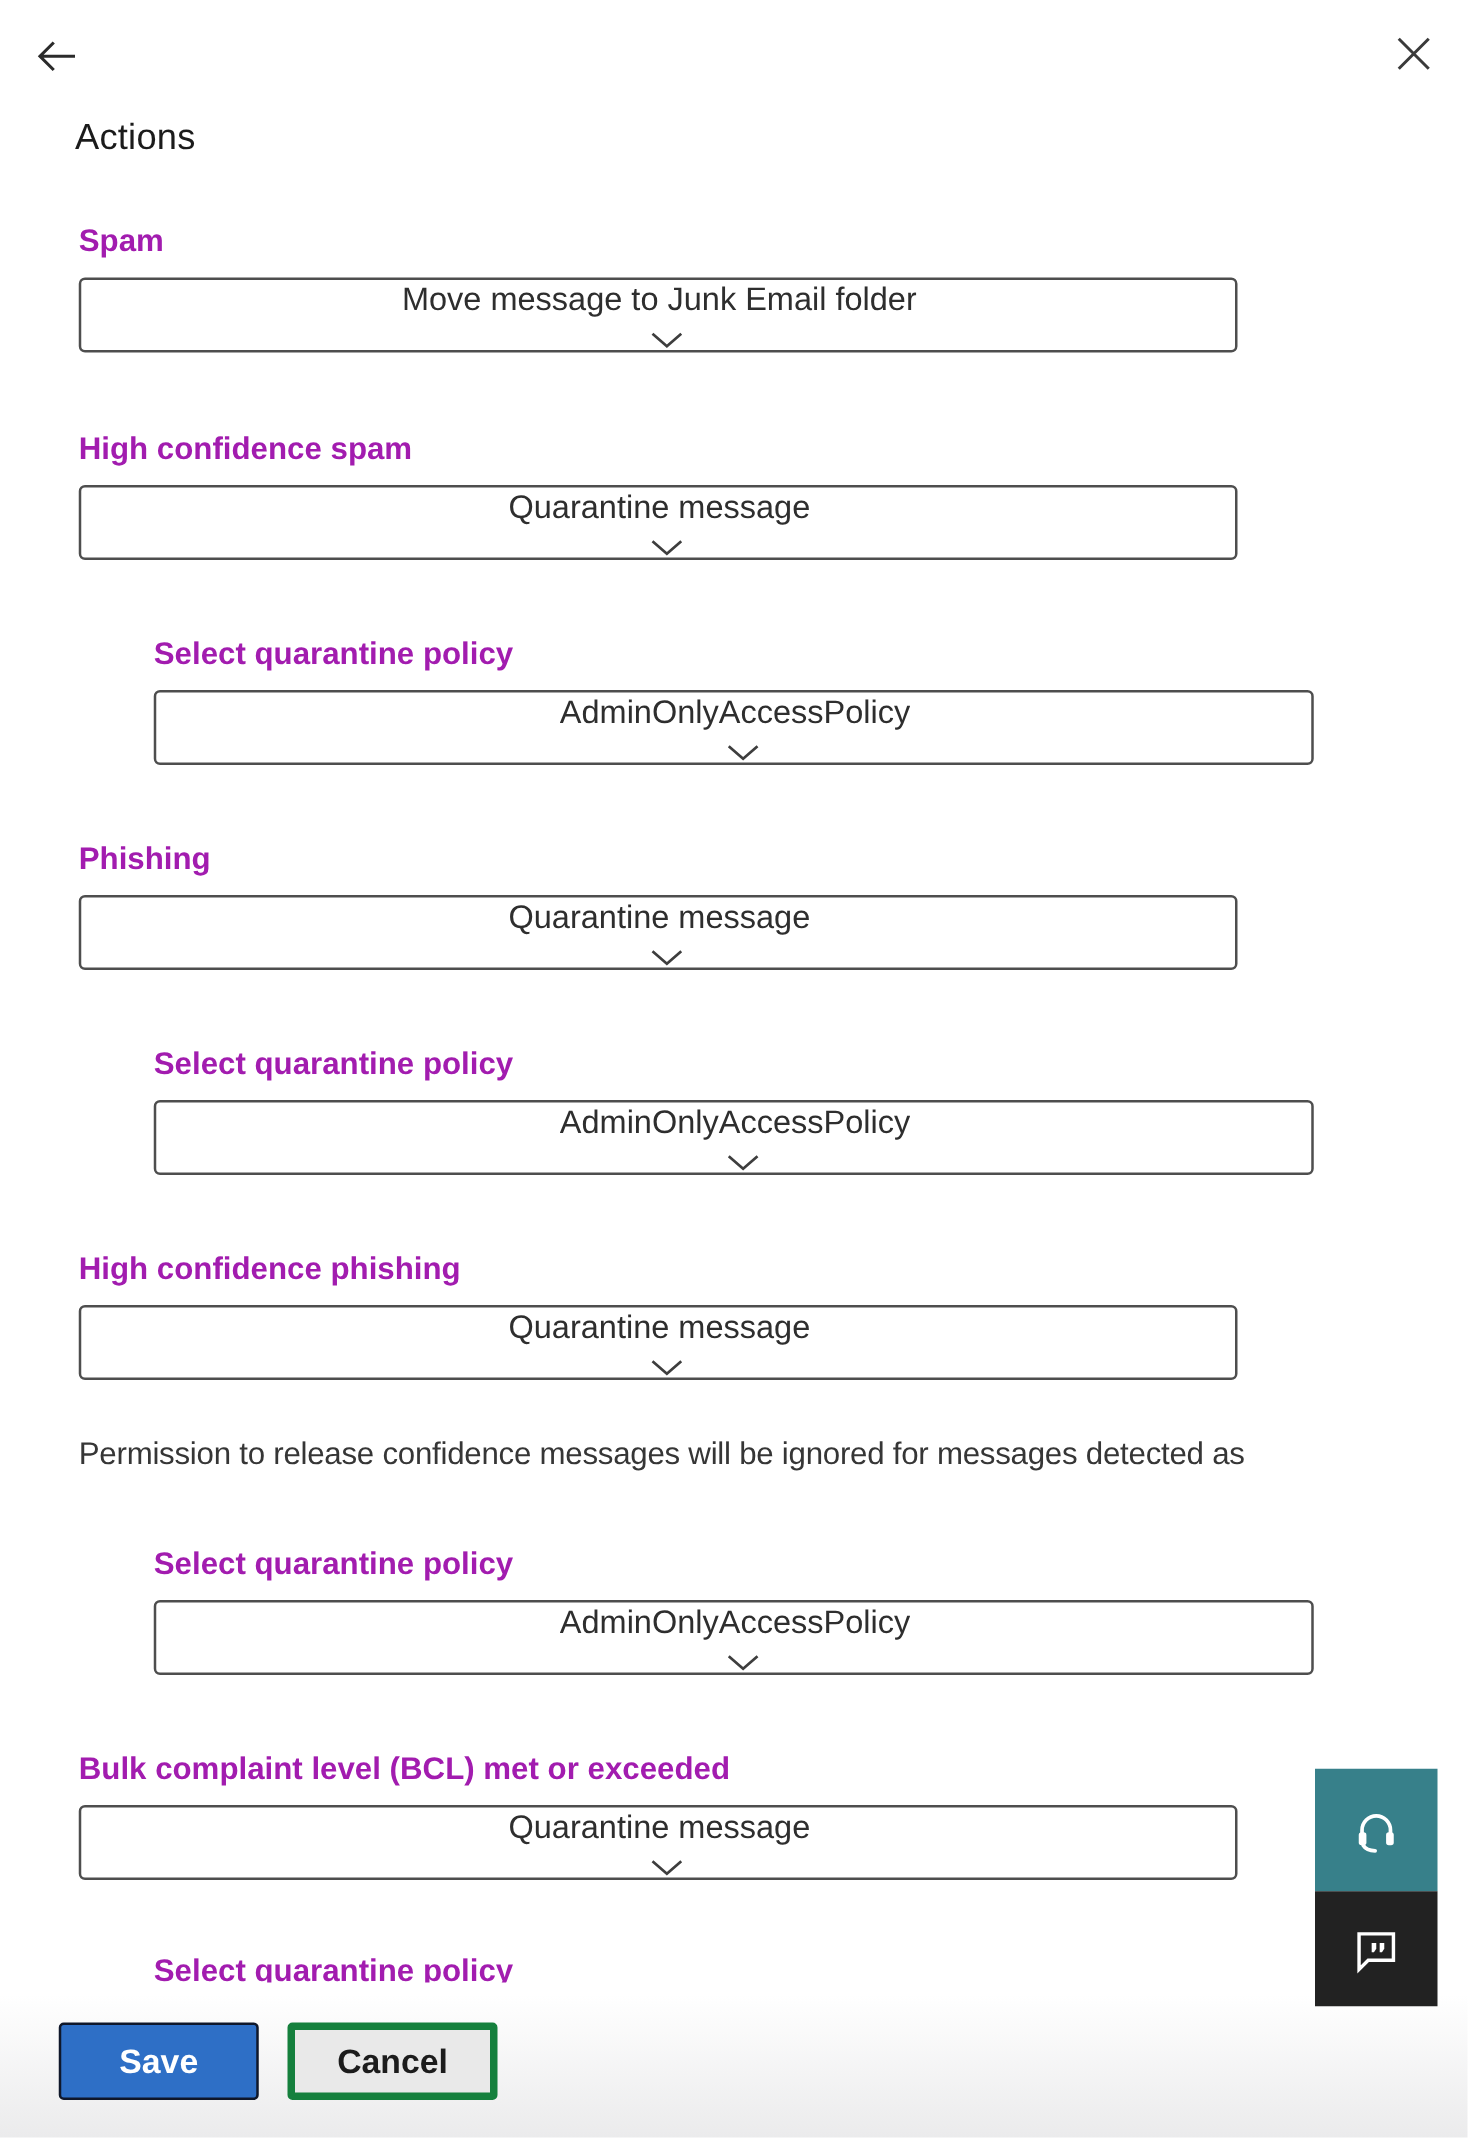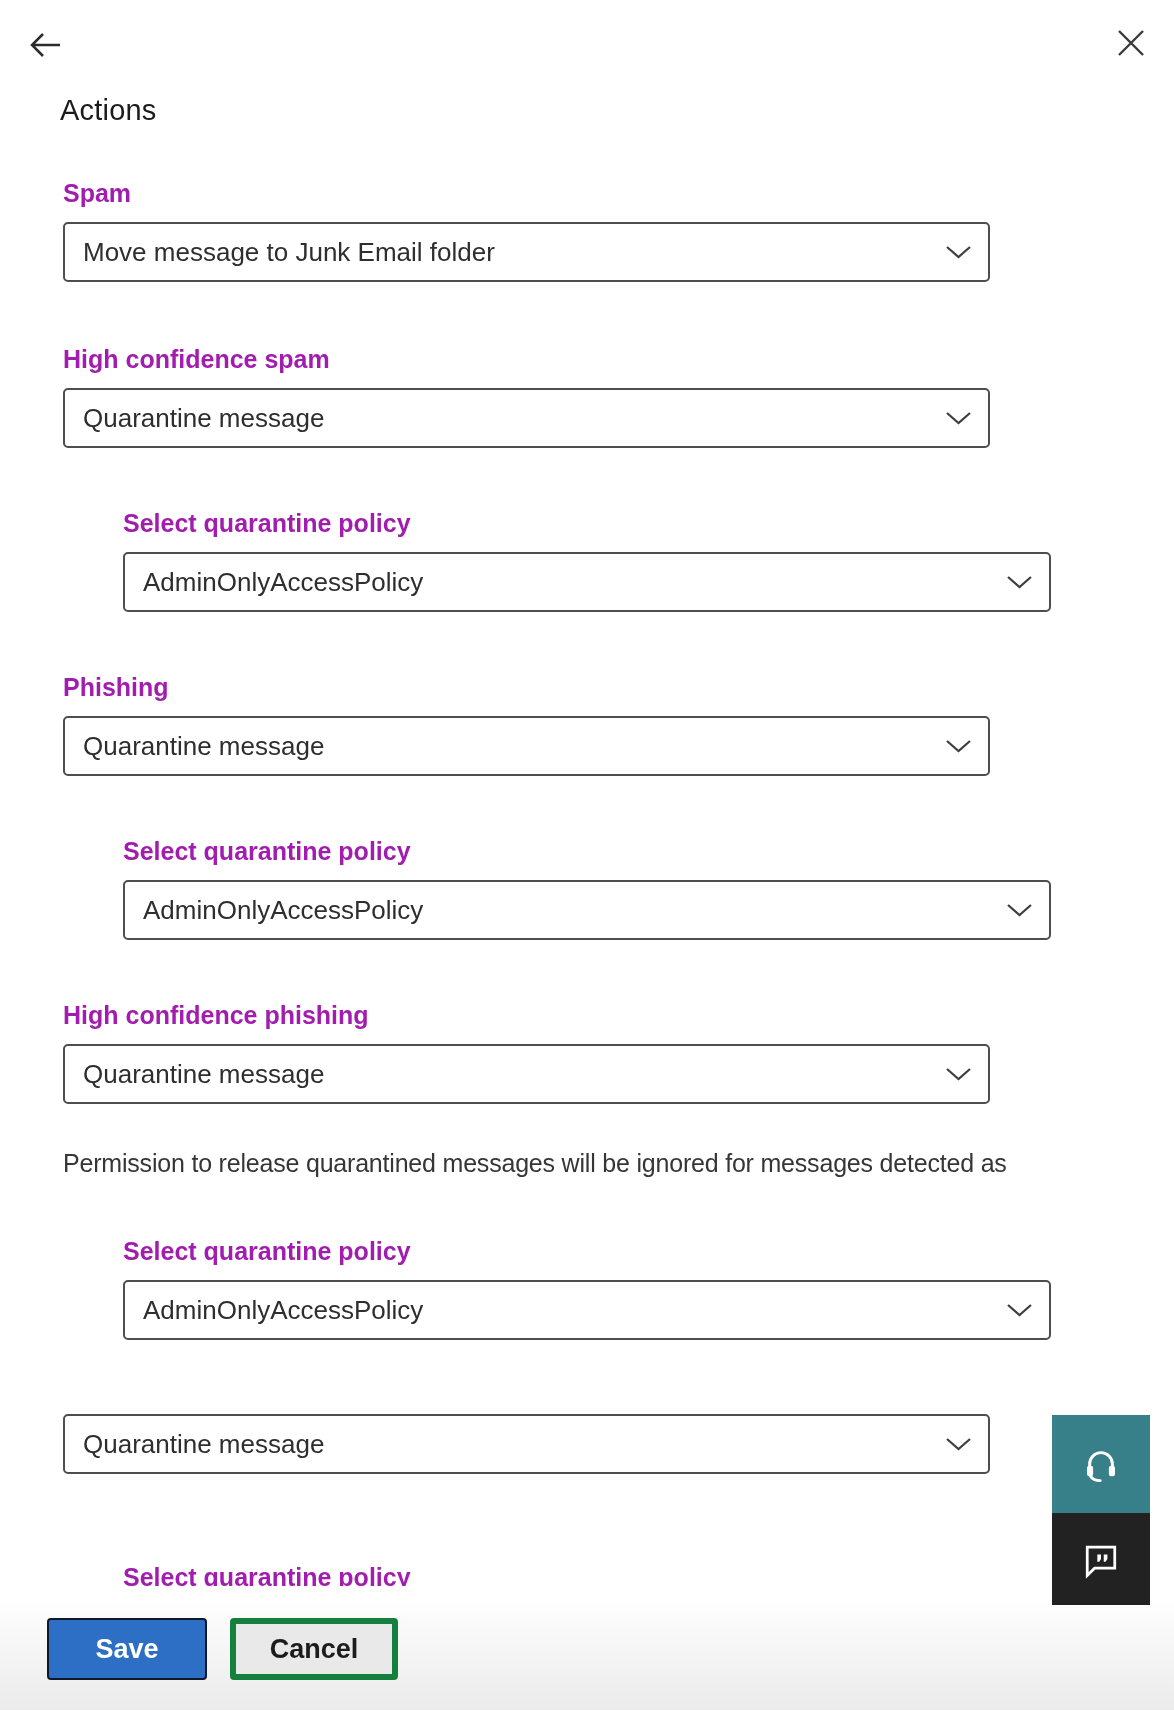--- a/index.html
+++ b/index.html
@@ -39,20 +39,21 @@
     margin-top:14px;
     height:60px;
     border:2px solid #4e4e4e;
     border-radius:5px;
     background:#ffffff;
     display:flex;
     align-items:center;
     justify-content:space-between;
     padding:0 16px 0 18px;
     cursor:pointer;
+    flex-direction:column;
   }
   .dval {
     font-size:26px;
     color:#2e2e2e;
     white-space:nowrap;
     overflow:hidden;
   }
   .chev { line-height:0; flex:0 0 auto; margin-left:12px; }
   .note {
     position:absolute;
@@ -200,36 +201,37 @@
     <span class="dval">Quarantine message</span>
     <span class="chev">
       <svg width="27" height="15" viewBox="0 0 27 15">
           <path d="M2 2 L13.5 12 L25 2" fill="none" stroke="#3e3e3e" stroke-width="2.2"></path>
         </svg>
     </span>
   </div>
 </div>
 
 <div class="note">
-  <div>Permission to release quarantined messages will be ignored for messages detected as</div>
+  <div>Permission to release confidence messages will be ignored for messages detected as</div>
 </div>
 
 <div class="field" style="left:123px; top:1236px; width:928px;">
   <div class="flabel">Select quarantine policy</div>
   <div class="dropdown">
     <span class="dval">AdminOnlyAccessPolicy</span>
     <span class="chev">
       <svg width="27" height="15" viewBox="0 0 27 15">
           <path d="M2 2 L13.5 12 L25 2" fill="none" stroke="#3e3e3e" stroke-width="2.2"></path>
         </svg>
     </span>
   </div>
 </div>
 
 <div class="field" style="left:63px; top:1400px; width:927px;">
+  <div class="flabel">Bulk complaint level (BCL) met or exceeded</div>
   <div class="dropdown">
     <span class="dval">Quarantine message</span>
     <span class="chev">
       <svg width="27" height="15" viewBox="0 0 27 15">
           <path d="M2 2 L13.5 12 L25 2" fill="none" stroke="#3e3e3e" stroke-width="2.2"></path>
         </svg>
     </span>
   </div>
 </div>
 

